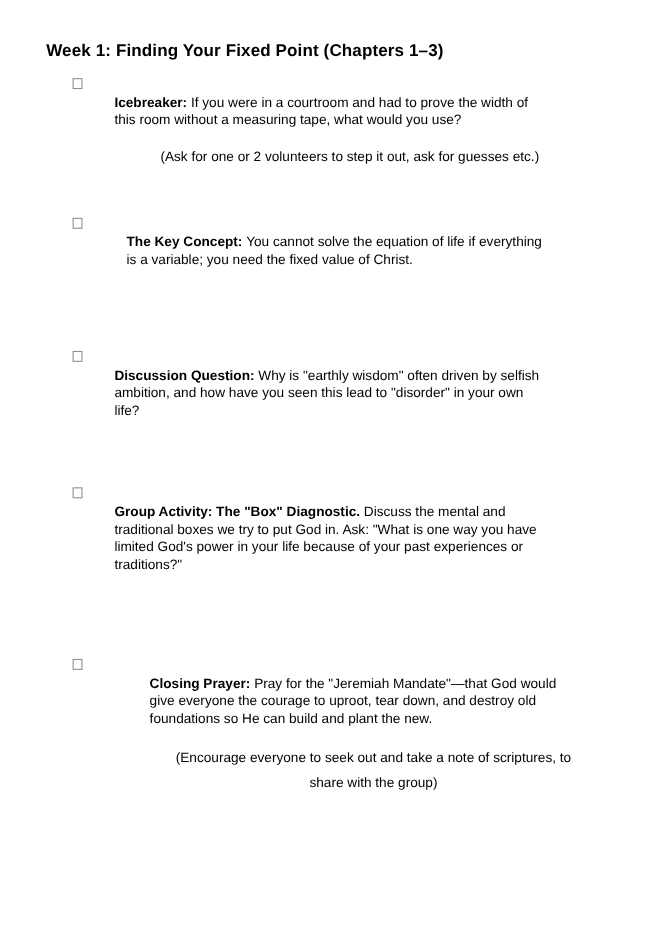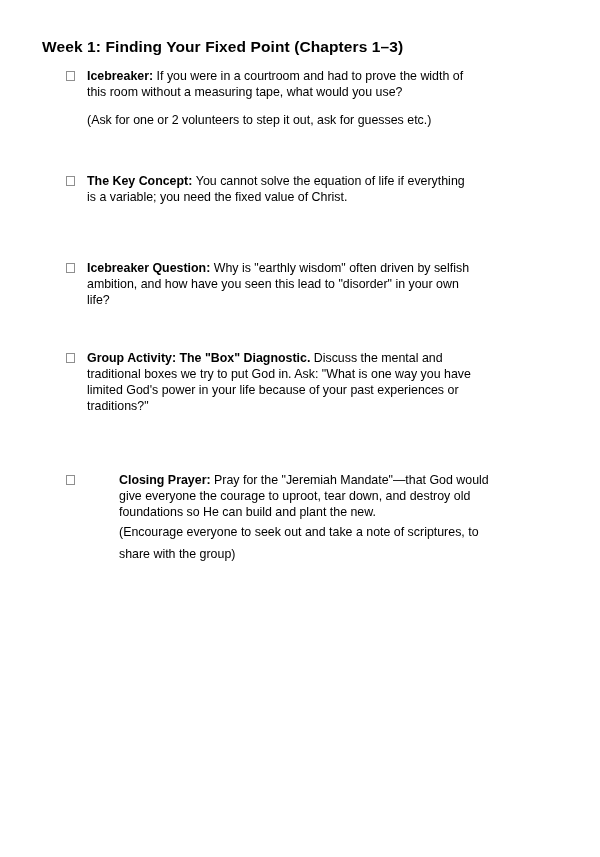--- a/index.html
+++ b/index.html
@@ -16,41 +16,41 @@
   }
   .title {
     margin: 0;
     font-size: 15.5px;
     line-height: 19px;
     font-weight: bold;
     letter-spacing: 0.1px;
   }
   .item { display: flex; align-items: flex-start; }
   .item-1 { margin-top: 12px; }
-  .item-2 { margin-top: 45px; }
+  .item-2 { margin-top: 45px; justify-content: space-between; }
   .item-3 { margin-top: 55px; }
   .item-4 { margin-top: 42px; }
   .item-5 { margin-top: 58px; gap: 32px; }
   .checkbox {
     flex: 0 0 auto;
     width: 7px;
     height: 8px;
     border: 1px solid #8f8f8f;
     margin: 3px 0 0 24px;
     background: #ffffff;
   }
   .item-text {
     margin-left: 12px;
     width: 462px;
     font-size: 12.4px;
     line-height: 16px;
   }
-  .para { margin: 0; white-space: pre-line; }
+  .para { margin: 17px; white-space: pre-line; }
   .lead { font-weight: bold; }
-  .note { margin: 12px 0 0 0; white-space: pre-line; }
+  .note { margin: 12px 0 0 0; white-space: pre-line; text-align: center; }
   .note-spaced { line-height: 22px; margin-top: 1px; }
 </style>
 </head>
 <body>
 
 <div class="page">
 
   <h1 class="title">Week 1: Finding Your Fixed Point (Chapters 1–3)</h1>
 
   <section class="item item-1">
@@ -66,21 +66,21 @@
     <span class="checkbox"></span>
     <div class="item-text">
       <p class="para"><span class="lead">The Key Concept: </span><span>You cannot solve the equation of life if everything
 is a variable; you need the fixed value of Christ.</span></p>
     </div>
   </section>
 
   <section class="item item-3">
     <span class="checkbox"></span>
     <div class="item-text">
-      <p class="para"><span class="lead">Icebreaker Question: </span><span>Why is "earthly wisdom" often driven by selfish
+      <p class="para"><span class="lead">Discussion Question: </span><span>Why is "earthly wisdom" often driven by selfish
 ambition, and how have you seen this lead to "disorder" in your own
 life?</span></p>
     </div>
   </section>
 
   <section class="item item-4">
     <span class="checkbox"></span>
     <div class="item-text">
       <p class="para"><span class="lead">Group Activity: The "Box" Diagnostic. </span><span>Discuss the mental and
 traditional boxes we try to put God in. Ask: "What is one way you have

